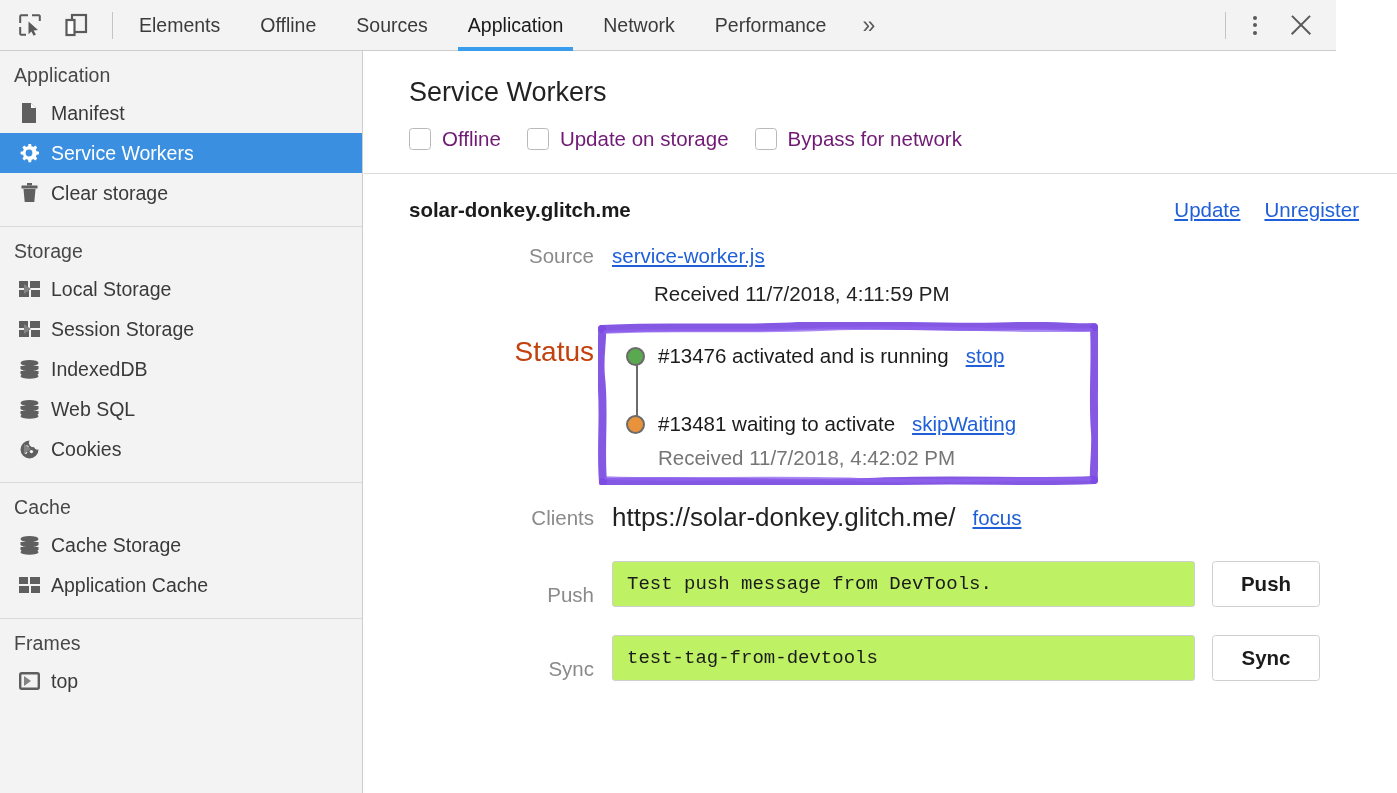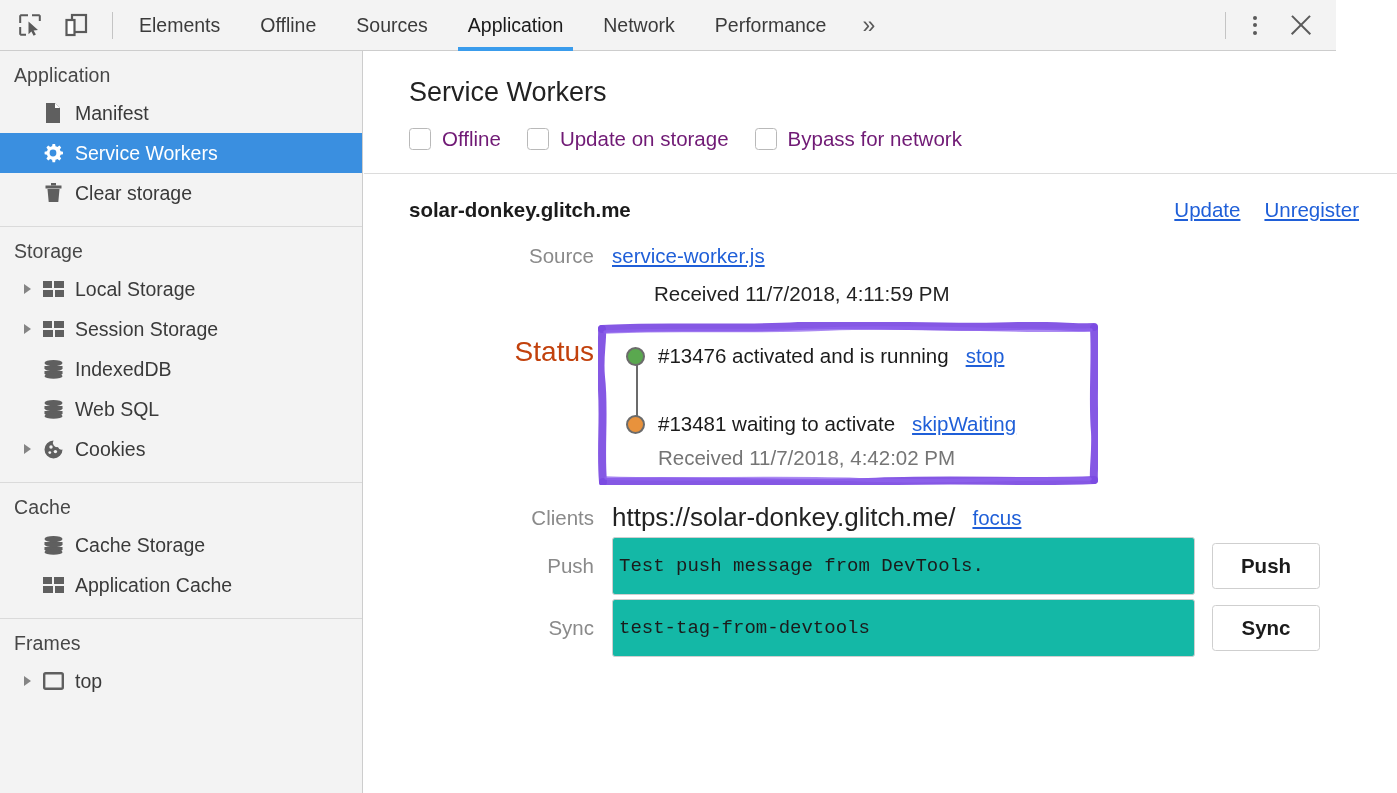--- a/index.html
+++ b/index.html
@@ -64,21 +64,21 @@
     border-right: 1px solid #cdcdcd;
     overflow: hidden;
   }
   .side-section { border-bottom: 1px solid #dadada; padding: 13px 0 13px 0; }
   .side-section:last-child { border-bottom: none; }
   .side-title {
     font-size: 19.5px; color: #474747; padding: 0 0 6px 14px; letter-spacing: .1px;
   }
   .side-item {
     display: flex; align-items: center;
-    height: 40px; padding-left: 42px; gap: 11px;
+    height: 40px; padding-left: 18px; gap: 11px;
     font-size: 19.5px; color: #3a3a3a; cursor: pointer;
   }
   .side-item.selected { background: #3a8fe0; color: #ffffff; }
   .side-item .arrow {
     position: absolute; left: 24px;
     width: 0; height: 0;
     border-left: 7px solid #848484;
     border-top: 5px solid transparent;
     border-bottom: 5px solid transparent;
   }
@@ -139,26 +139,26 @@
   }
   .dot.waiting { background: #e8923c; }
   .connector {
     position: absolute; left: 23.5px; top: 26px; width: 2px; height: 68px; background: #6b6b6b; z-index: 1;
   }
   .ver-text { font-size: 20.5px; color: #1b1b1b; margin-left: 13px; white-space: nowrap; }
   .ver-link { font-size: 20.5px; color: #1f5fd8; text-decoration: underline; margin-left: 17px; cursor: pointer; }
   .ver-received { font-size: 20.5px; color: #757575; margin-left: 46px; margin-top: 2px; }
 
   .clients-row { display: flex; align-items: center; margin-top: 20px; }
-  .push-row { display: flex; align-items: center; margin-top: 4px; }
+  .push-row { display: flex; align-items: flex-end; margin-top: 28px; }
   .txtinput {
-    width: 583px; height: 58px;
+    width: 583px; height: 46px;
     border: 1.4px solid #cfcfcf; border-radius: 3px;
     font-family: "Liberation Mono", monospace; font-size: 19px; color: #1b1b1b;
-    padding: 0 6px; background: #14b8a6; outline: none;
+    padding: 0 14px; background: #bef264; outline: none;
   }
   .actbtn {
     margin-left: 17px; width: 108px; height: 46px;
     border: 1.4px solid #cfcfcf; border-radius: 3.5px; background: #fff;
     font-family: "Liberation Sans", sans-serif; font-size: 20.5px; font-weight: bold; color: #1b1b1b;
     cursor: pointer;
   }
 </style>
 </head>
 <body>

